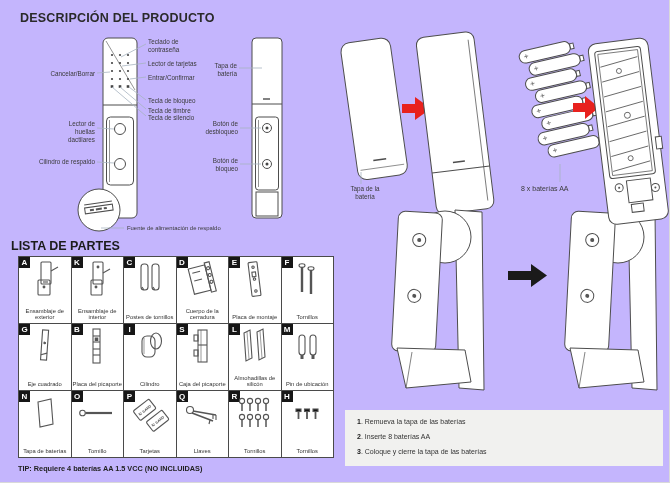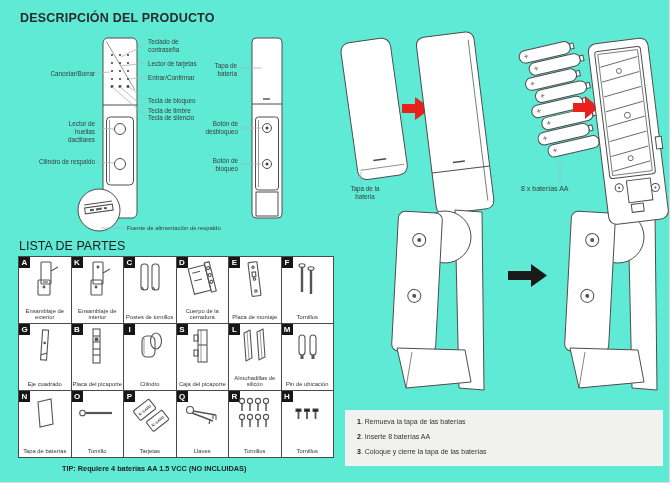--- a/index.html
+++ b/index.html
@@ -1,38 +1,38 @@
 <!DOCTYPE html>
 <html><head>
 <meta charset="utf-8">
 <style>
   html,body{margin:0;padding:0;background:#fff;}
-  .page{position:relative;width:670px;height:483px;background:#5eead4;overflow:hidden;
+  .page{position:relative;width:670px;height:483px;background:#c4b5fd;overflow:hidden;
         font-family:"Liberation Sans", sans-serif;color:#222;
         border-right:1px solid #d9d9d9;border-bottom:1px solid #d9d9d9;box-sizing:border-box;}
   .h1{position:absolute;font-size:12.5px;font-weight:bold;letter-spacing:.2px;color:#1c1c1c;white-space:nowrap;}
   .h1.left{left:20px;top:11px;font-weight:600;color:#2a2a2a;}
   .h1.right{left:351px;top:11px;}
-  .h2{position:absolute;left:19px;top:239px;font-size:12.5px;font-weight:normal;color:#1c1c1c;}
+  .h2{position:absolute;left:11px;top:239px;font-size:12.5px;font-weight:bold;color:#1c1c1c;}
   .lbl{position:absolute;font-size:6.3px;line-height:1.25;color:#3a3a3a;}
   .lbl.r{text-align:right;}
   .lbl.c{text-align:center;}
   svg{position:absolute;left:0;top:0;}
   .art{stroke:#4d4d4d;fill:none;stroke-width:1;}
   
   .pgrid{position:absolute;left:18px;top:256px;width:314px;display:grid;
          grid-template-columns:repeat(6,1fr);gap:1px;background:#4a4a4a;
          border:1px solid #4a4a4a;}
   .cell{position:relative;background:#fff;height:66px;}
   .badge{position:absolute;left:0;top:0;width:11px;height:11px;background:#161616;
          color:#fff;font-size:8px;font-weight:bold;text-align:center;line-height:11px;}
   .picon{position:absolute;left:50%;top:4px;transform:translateX(-50%);stroke:#555;fill:none;stroke-width:1.1;}
   .pcap{position:absolute;left:1px;right:1px;bottom:2px;text-align:center;
         font-size:5.8px;line-height:1.15;color:#333;}
-  .tip{position:absolute;left:18px;top:464px;font-size:7.3px;font-weight:bold;color:#222;margin-left:44px;}
+  .tip{position:absolute;left:18px;top:464px;font-size:7.3px;font-weight:bold;color:#222;}
   
   .steps{position:absolute;left:345px;top:410px;width:318px;height:56px;background:#f1f1ef;}
   .step{position:absolute;left:12px;font-size:7px;color:#333;white-space:nowrap;}
   .step b{font-weight:bold;color:#222;}
   .s0{top:8px}.s1{top:23px}.s2{top:38px}
 </style>
 </head>
 <body>
 
 <div class="page">

